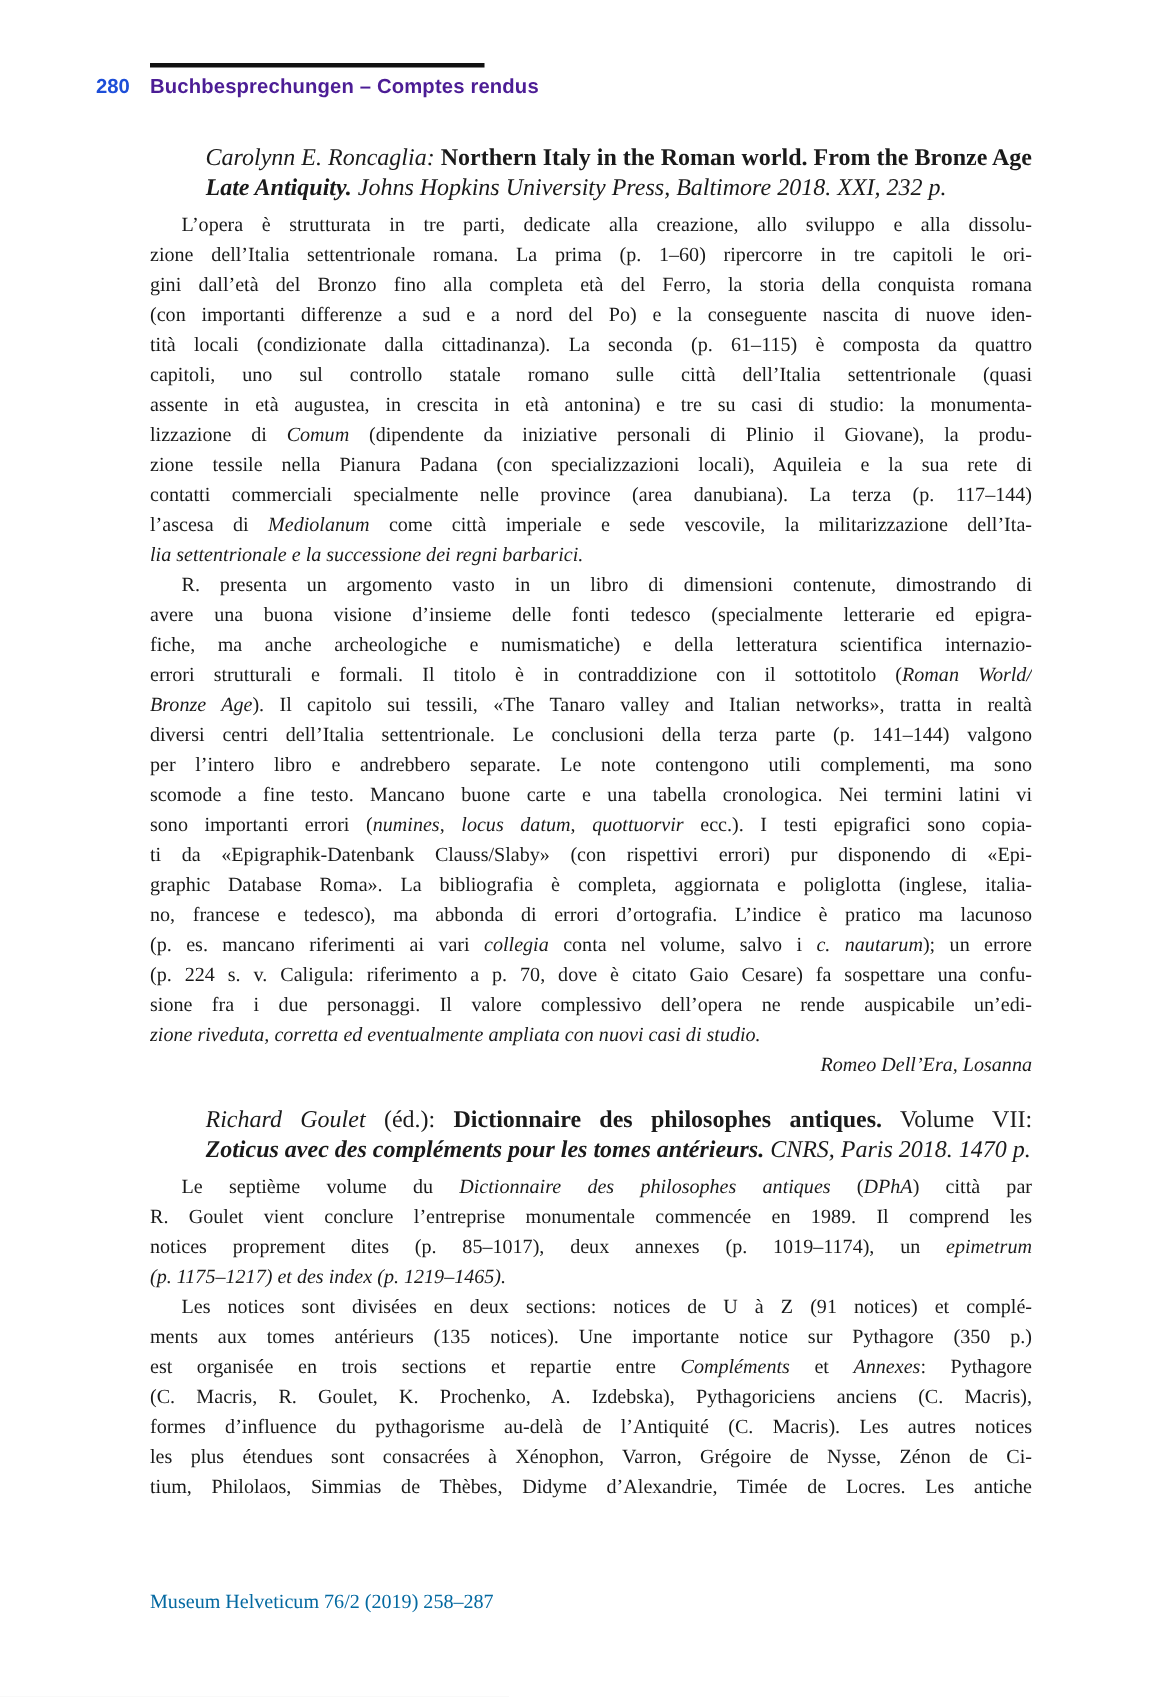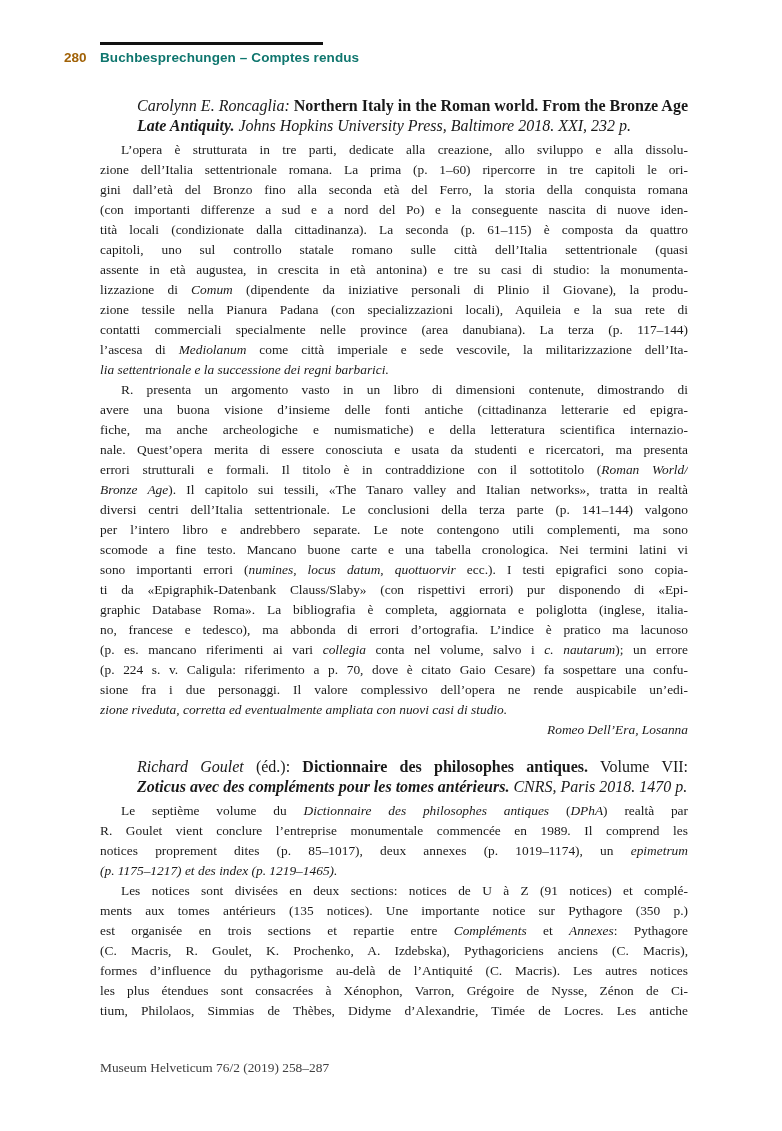--- a/index.html
+++ b/index.html
@@ -16,38 +16,38 @@
     overflow: hidden;
   }
   
   .page-number {
     position: absolute;
     left: 64px;
     top: 50px;
     font-family: "Liberation Sans", "DejaVu Sans", sans-serif;
     font-weight: 700;
     font-size: 13.5px;
-    color: #a16207;
+    color: #1d4ed8;
   }
   .header-title-wrap {
     position: absolute;
     left: 100px;
     top: 42px;
   }
   .header-rule {
     width: 223px;
     height: 2.5px;
     background: #111;
     margin-bottom: 5px;
   }
   .header-title {
     font-family: "Liberation Sans", "DejaVu Sans", sans-serif;
     font-weight: 700;
     font-size: 13.5px;
-    color: #0f766e;
+    color: #4c1d95;
     letter-spacing: 0.1px;
   }
   
   .content {
     position: absolute;
     left: 100px;
     top: 96px;
     width: 588px;
   }
   .review { display: block; }
@@ -69,21 +69,21 @@
     font-style: italic;
   }
   .it { font-style: italic; }
   .bd { font-weight: 700; }
   
   .page-footer {
     position: absolute;
     left: 100px;
     top: 1060px;
     font-size: 13.4px;
-    color: #404040;
+    color: #0369a1;
     text-align: right;
   }
 </style>
 </head>
 <body>
 
 <div class="page">
 
   <header>
     <span class="page-number">280</span>
@@ -95,36 +95,35 @@
 
   <main class="content">
     <article class="review">
         <div class="block heading">
           <div class="line"><span class="it">Carolynn E. Roncaglia: </span><span class="bd">Northern Italy in the Roman world. From the Bronze Age to</span></div>
           <div class="line endline"><span class="bd">Late Antiquity.</span><span> Johns Hopkins University Press, Baltimore 2018. XXI, 232 p.</span></div>
         </div>
         <div class="block para">
           <div class="line indent"><span>L’opera è strutturata in tre parti, dedicate alla creazione, allo sviluppo e alla dissolu-</span></div>
           <div class="line"><span>zione dell’Italia settentrionale romana. La prima (p. 1–60) ripercorre in tre capitoli le ori-</span></div>
-          <div class="line"><span>gini dall’età del Bronzo fino alla seconda età del Ferro, la storia della conquista romana</span></div>
+          <div class="line"><span>gini dall’età del Bronzo fino alla completa età del Ferro, la storia della conquista romana</span></div>
           <div class="line"><span>(con importanti differenze a sud e a nord del Po) e la conseguente nascita di nuove iden-</span></div>
           <div class="line"><span>tità locali (condizionate dalla cittadinanza). La seconda (p. 61–115) è composta da quattro</span></div>
           <div class="line"><span>capitoli, uno sul controllo statale romano sulle città dell’Italia settentrionale (quasi</span></div>
           <div class="line"><span>assente in età augustea, in crescita in età antonina) e tre su casi di studio: la monumenta-</span></div>
           <div class="line"><span>lizzazione di </span><span class="it">Comum</span><span> (dipendente da iniziative personali di Plinio il Giovane), la produ-</span></div>
           <div class="line"><span>zione tessile nella Pianura Padana (con specializzazioni locali), Aquileia e la sua rete di</span></div>
           <div class="line"><span>contatti commerciali specialmente nelle province (area danubiana). La terza (p. 117–144)</span></div>
           <div class="line"><span>l’ascesa di </span><span class="it">Mediolanum</span><span> come città imperiale e sede vescovile, la militarizzazione dell’Ita-</span></div>
           <div class="line endline"><span>lia settentrionale e la successione dei regni barbarici.</span></div>
         </div>
         <div class="block para">
           <div class="line indent"><span>R. presenta un argomento vasto in un libro di dimensioni contenute, dimostrando di</span></div>
-          <div class="line"><span>avere una buona visione d’insieme delle fonti antiche (cittadinanza letterarie ed epigra-</span></div>
+          <div class="line"><span>avere una buona visione d’insieme delle fonti tedesco (specialmente letterarie ed epigra-</span></div>
           <div class="line"><span>fiche, ma anche archeologiche e numismatiche) e della letteratura scientifica internazio-</span></div>
-          <div class="line"><span>nale. Quest’opera merita di essere conosciuta e usata da studenti e ricercatori, ma presenta</span></div>
           <div class="line"><span>errori strutturali e formali. Il titolo è in contraddizione con il sottotitolo (</span><span class="it">Roman World/</span></div>
           <div class="line"><span class="it">Bronze Age</span><span>). Il capitolo sui tessili, «The Tanaro valley and Italian networks», tratta in realtà</span></div>
           <div class="line"><span>diversi centri dell’Italia settentrionale. Le conclusioni della terza parte (p. 141–144) valgono</span></div>
           <div class="line"><span>per l’intero libro e andrebbero separate. Le note contengono utili complementi, ma sono</span></div>
           <div class="line"><span>scomode a fine testo. Mancano buone carte e una tabella cronologica. Nei termini latini vi</span></div>
           <div class="line"><span>sono importanti errori (</span><span class="it">numines</span><span>, </span><span class="it">locus datum</span><span>, </span><span class="it">quottuorvir</span><span> ecc.). I testi epigrafici sono copia-</span></div>
           <div class="line"><span>ti da «Epigraphik-Datenbank Clauss/Slaby» (con rispettivi errori) pur disponendo di «Epi-</span></div>
           <div class="line"><span>graphic Database Roma». La bibliografia è completa, aggiornata e poliglotta (inglese, italia-</span></div>
           <div class="line"><span>no, francese e tedesco), ma abbonda di errori d’ortografia. L’indice è pratico ma lacunoso</span></div>
           <div class="line"><span>(p. es. mancano riferimenti ai vari </span><span class="it">collegia</span><span> conta nel volume, salvo i </span><span class="it">c. nautarum</span><span>); un errore</span></div>
@@ -135,21 +134,21 @@
         <div class="block signature">
           <div class="line endline"><span class="it">Romeo Dell’Era, Losanna</span></div>
         </div>
       </article>
     <article class="review review-2">
         <div class="block heading">
           <div class="line"><span class="it">Richard Goulet</span><span> (éd.): </span><span class="bd">Dictionnaire des philosophes antiques.</span><span> Volume VII: </span><span class="bd">D’Ulpien à</span></div>
           <div class="line endline"><span class="bd">Zoticus avec des compléments pour les tomes antérieurs.</span><span> CNRS, Paris 2018. 1470 p.</span></div>
         </div>
         <div class="block para">
-          <div class="line indent"><span>Le septième volume du </span><span class="it">Dictionnaire des philosophes antiques</span><span> (</span><span class="it">DPhA</span><span>) realtà par</span></div>
+          <div class="line indent"><span>Le septième volume du </span><span class="it">Dictionnaire des philosophes antiques</span><span> (</span><span class="it">DPhA</span><span>) città par</span></div>
           <div class="line"><span>R. Goulet vient conclure l’entreprise monumentale commencée en 1989. Il comprend les</span></div>
           <div class="line"><span>notices proprement dites (p. 85–1017), deux annexes (p. 1019–1174), un </span><span class="it">epimetrum</span></div>
           <div class="line endline"><span>(p. 1175–1217) et des index (p. 1219–1465).</span></div>
         </div>
         <div class="block para">
           <div class="line indent"><span>Les notices sont divisées en deux sections: notices de U à Z (91 notices) et complé-</span></div>
           <div class="line"><span>ments aux tomes antérieurs (135 notices). Une importante notice sur Pythagore (350 p.)</span></div>
           <div class="line"><span>est organisée en trois sections et repartie entre </span><span class="it">Compléments</span><span> et </span><span class="it">Annexes</span><span>: Pythagore</span></div>
           <div class="line"><span>(C. Macris, R. Goulet, K. Prochenko, A. Izdebska), Pythagoriciens anciens (C. Macris),</span></div>
           <div class="line"><span>formes d’influence du pythagorisme au-delà de l’Antiquité (C. Macris). Les autres notices</span></div>

